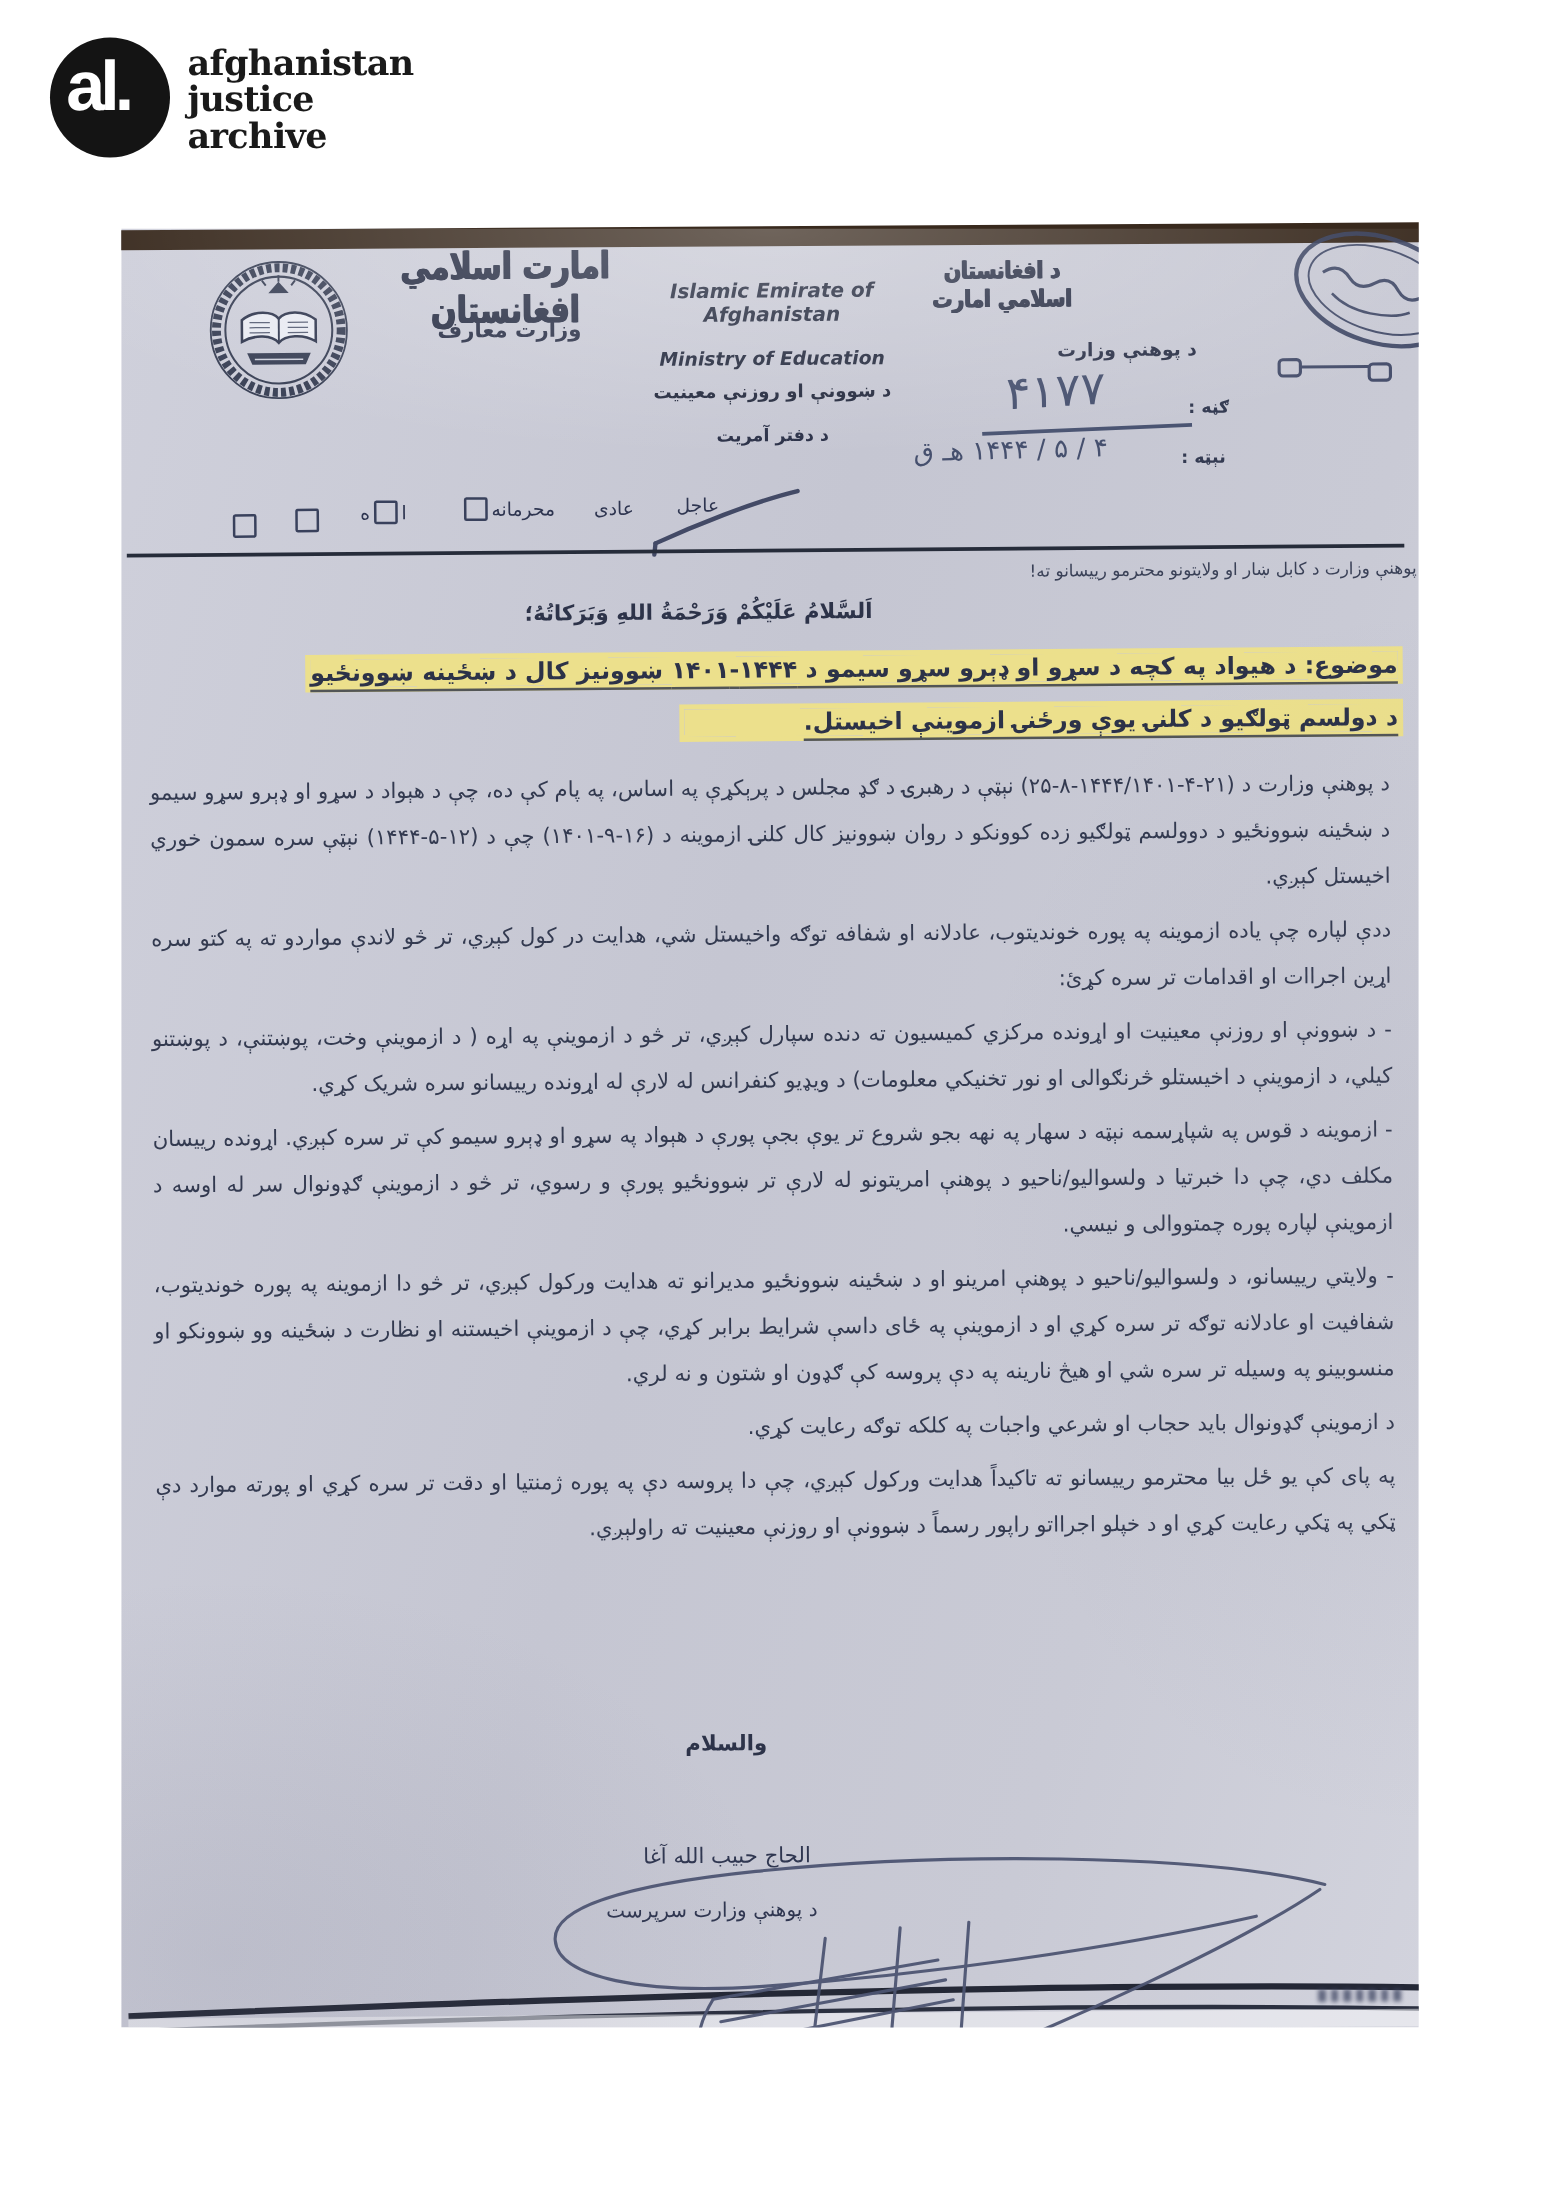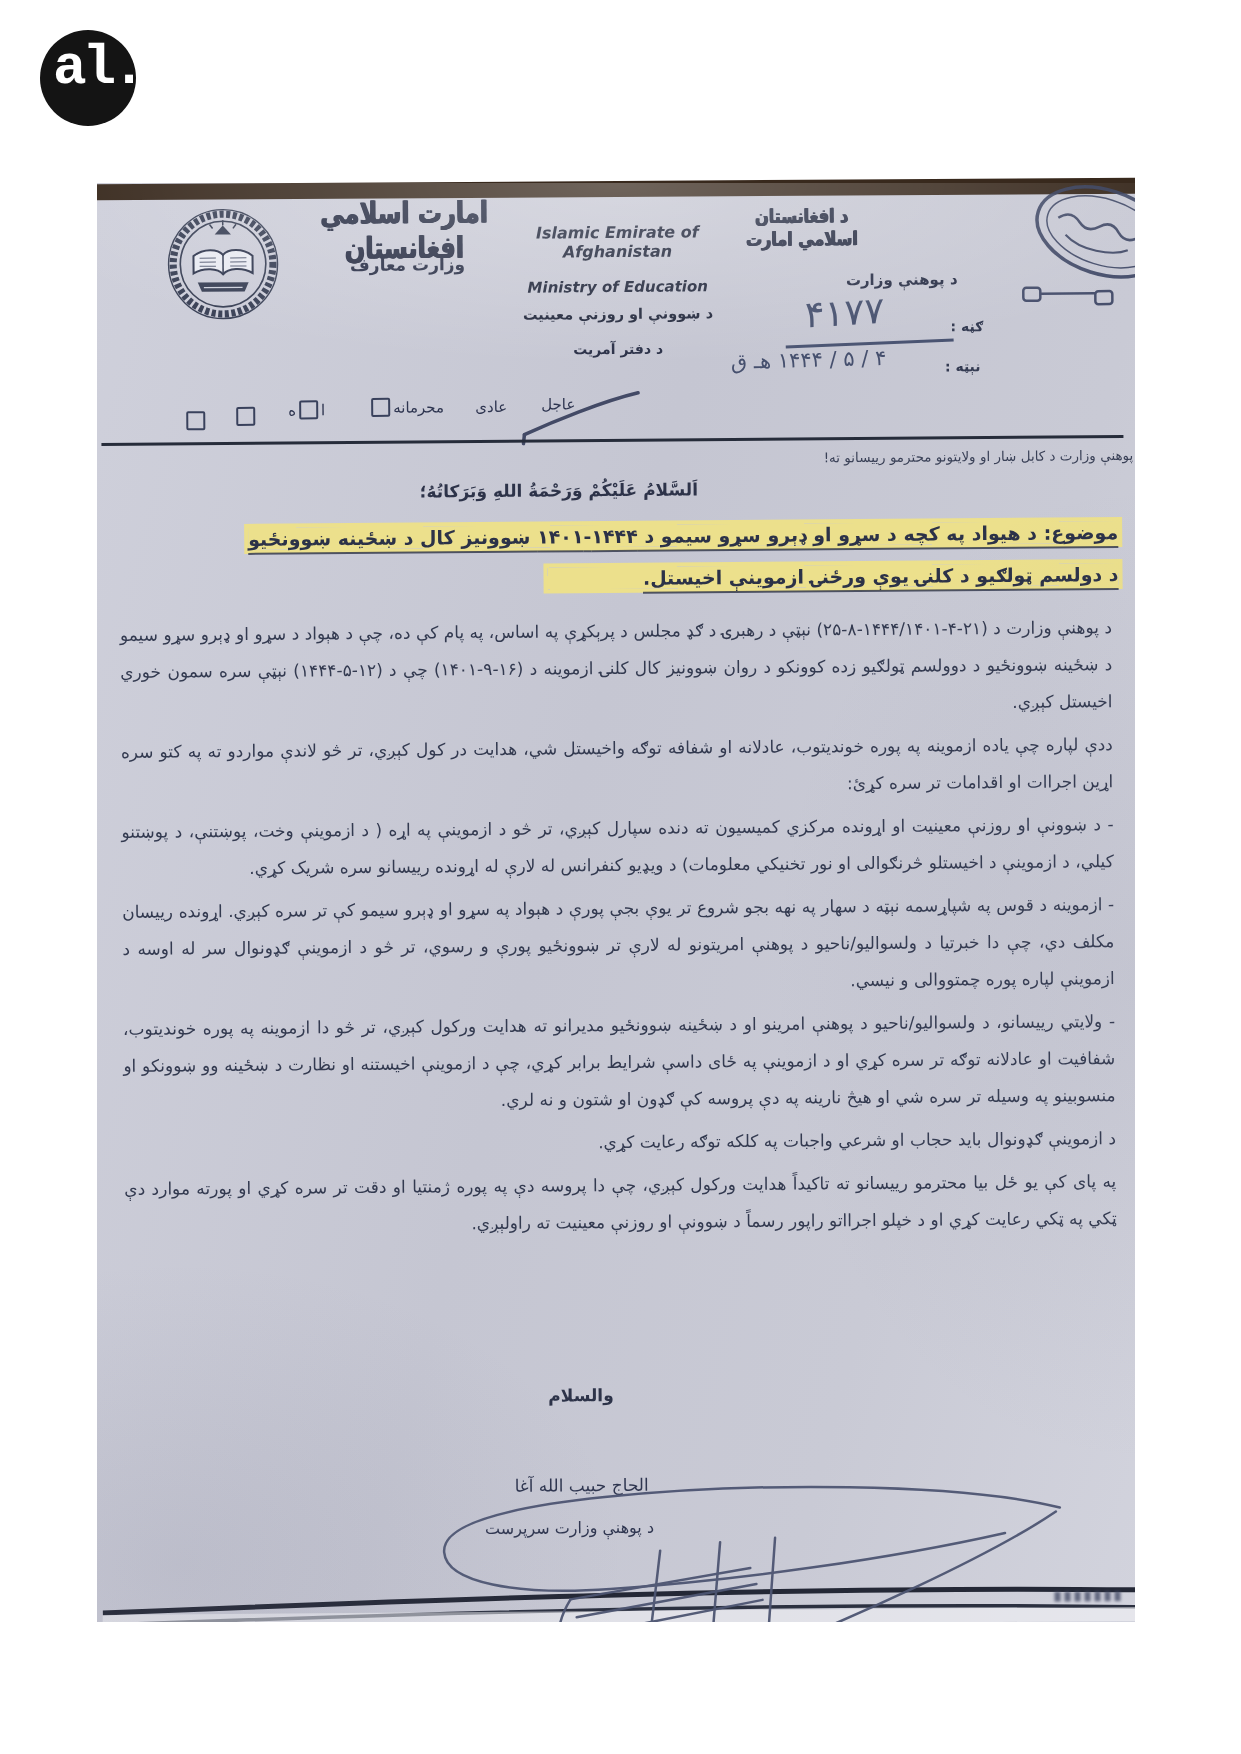--- a/index.html
+++ b/index.html
@@ -3,21 +3,21 @@
 <meta charset="utf-8">
 <style>
   html,body{margin:0;padding:0;}
   body{background:#ffffff;}
   .page{position:relative;width:1241px;height:1754px;background:#fff;overflow:hidden;
         font-family:"DejaVu Sans",sans-serif;}
 
   
   .aja-circle{position:absolute;left:40px;top:30px;width:96px;height:96px;border-radius:50%;
               background:#141414;}
-  .aja-circle span{position:absolute;left:13px;top:6px;color:#fff;font-family:Liberation Mono, monospace;
+  .aja-circle span{position:absolute;left:13px;top:6px;color:#fff;font-family:Liberation Sans, sans-serif;
               font-weight:bold;font-size:56px;letter-spacing:-4px;}
   .aja-text{position:absolute;left:150px;top:36px;font-family:"DejaVu Serif",serif;font-weight:bold;
               font-size:28px;line-height:29px;color:#1a1a1a;letter-spacing:-0.5px;}
   .doc-code{position:absolute;right:77px;top:70px;font-size:30px;font-weight:bold;color:#2b2b2b;
               letter-spacing:0.5px;}
 
   
   .photo{position:absolute;left:97px;top:163px;width:1038px;height:1459px;overflow:hidden;}
   .paper{position:absolute;left:0;top:20px;right:0;bottom:0;
          background:linear-gradient(105deg,#cfd0db,#c5c6d2 45%,#c9cad5 75%,#d2d3dd);}
@@ -82,20 +82,25 @@
   .corner-smudge{left:952px;top:1432px;width:70px;height:10px;opacity:.75;filter:blur(1.5px);
       background:repeating-linear-gradient(90deg,#3c4360 0 6px,transparent 6px 10px);}
 </style>
 </head>
 <body>
 
 <div class="page">
 
   <div class="aja-circle">
     <span>al.</span>
+  </div>
+  <div class="aja-text">
+    <div>afghanistan</div>
+    <div>justice</div>
+    <div>archive</div>
   </div>
 
   <div class="photo">
     <div class="paper"></div>
     <div class="dark-strip"></div>
 
     <div class="scan">
 
       <svg class="svg-abs" style="left:75px;top:42px" width="112" height="112" viewBox="0 0 110 110">
         <circle cx="55" cy="55" r="49" fill="none" stroke="#3b4257" stroke-width="7" stroke-dasharray="4 2.5"></circle>

